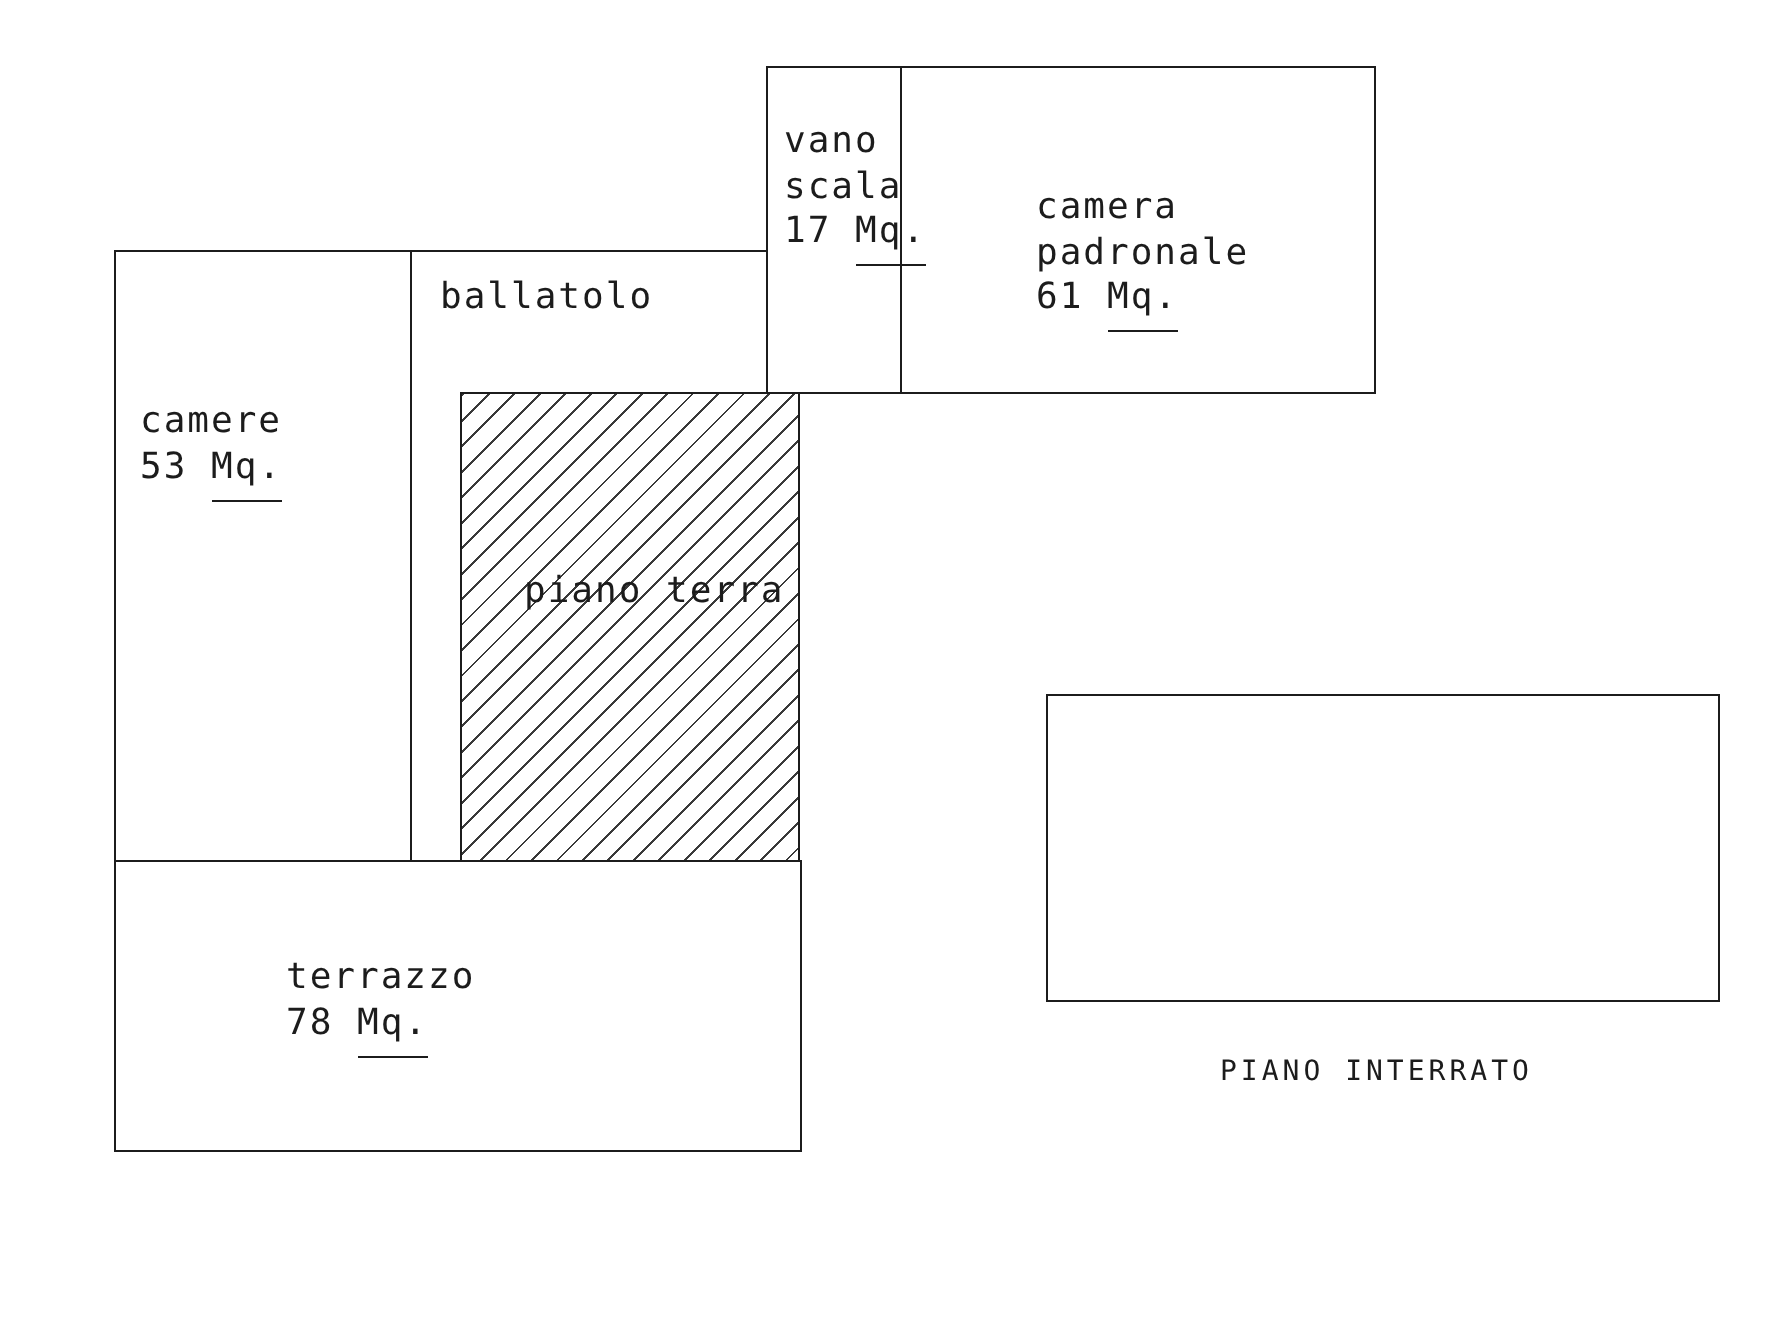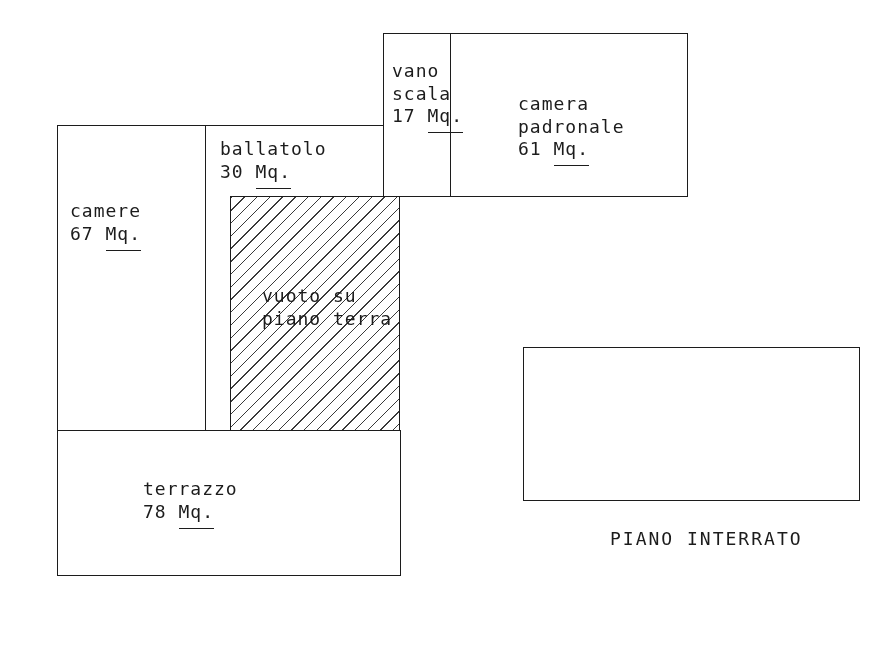--- a/index.html
+++ b/index.html
@@ -41,21 +41,21 @@
     white-space: nowrap;
   }
   .label .line { display: block; }
   .area-line { display: block; }
   .unit {
     border-bottom: 1px solid #1c1c1c;
     padding-bottom: 6px;
   }
   .floor-label {
     position: absolute;
-    font-size: 18px;
+    font-size: 14px;
     letter-spacing: 2px;
     white-space: nowrap;
   }
 </style>
 </head>
 <body>
 
 <div id="plan">
 
   <div class="box" style="left:383px; top:33px; width:68px; height:164px;"></div>
@@ -79,30 +79,28 @@
   </div>
 
   <div class="label" style="left:518px; top:93px;">
     <span class="line">camera</span>
     <span class="line">padronale</span>
     <span class="area-line"><span>61</span>&nbsp;<span class="unit">Mq.</span></span>
   </div>
 
   <div class="label" style="left:220px; top:138px;">
     <span class="line">ballatolo</span>
-    <span class="area-line"><span>30</span>&nbsp;<span class="unit">Mq.</span></span>
   </div>
 
   <div class="label" style="left:70px; top:200px;">
     <span class="line">camere</span>
-    <span class="area-line"><span>67</span>&nbsp;<span class="unit">Mq.</span></span>
+    <span class="area-line"><span>53</span>&nbsp;<span class="unit">Mq.</span></span>
   </div>
 
   <div class="label" style="left:262px; top:285px;">
-    <span class="line">vuoto su</span>
     <span class="line">piano terra</span>
   </div>
 
   <div class="label" style="left:143px; top:478px;">
     <span class="line">terrazzo</span>
     <span class="area-line"><span>78</span>&nbsp;<span class="unit">Mq.</span></span>
   </div>
 
 
 

